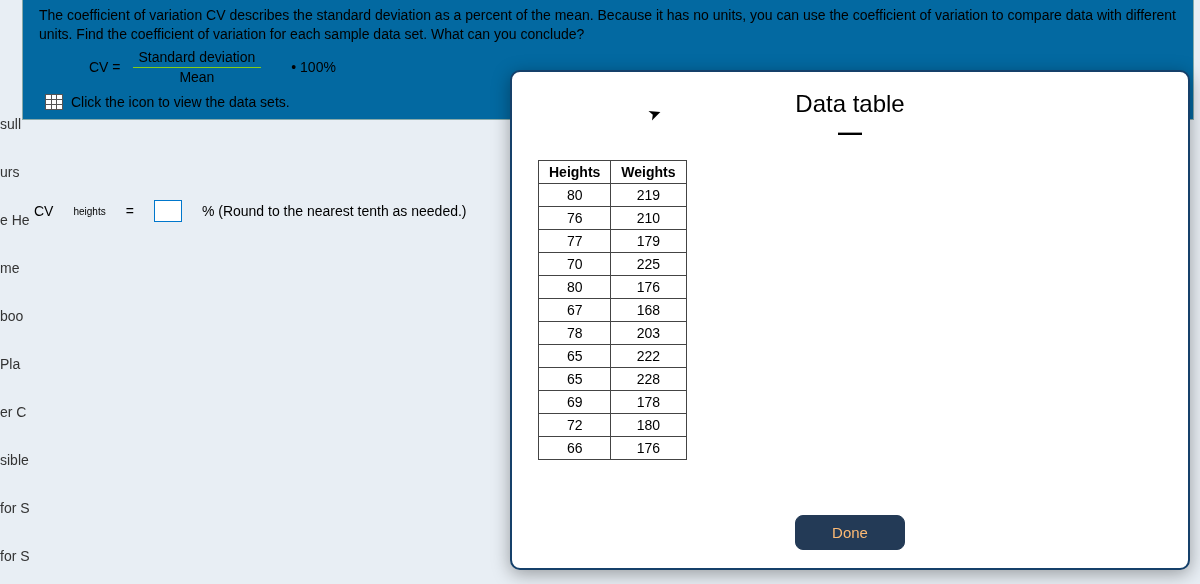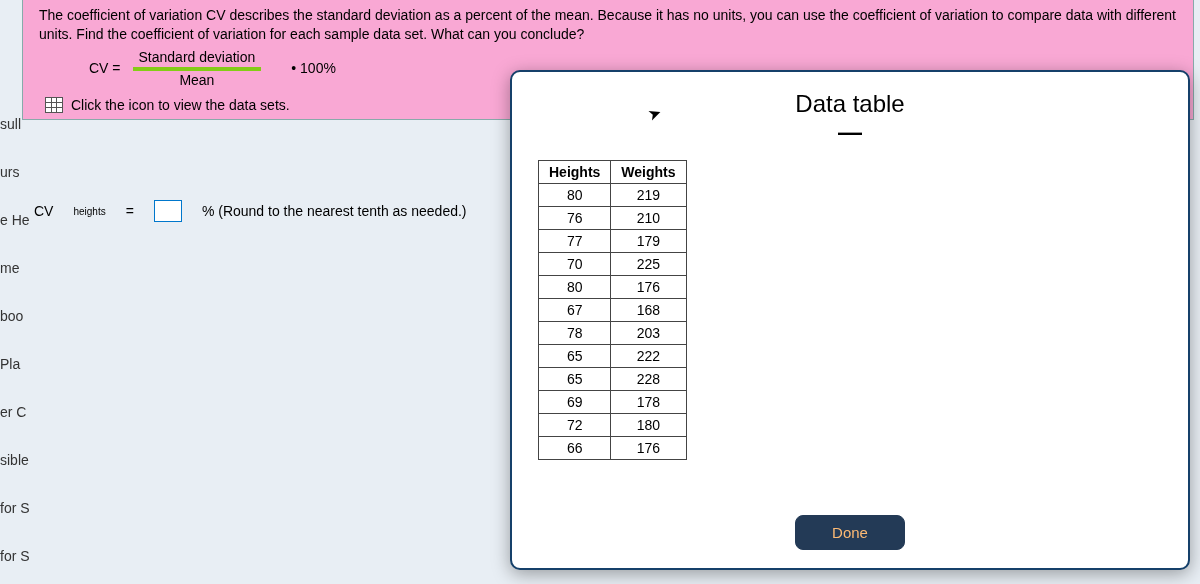--- a/index.html
+++ b/index.html
@@ -22,21 +22,21 @@
     line-height: 48px;
     padding-top: 100px;
   }
   .sidebar-fragments span { display:block; white-space:nowrap; overflow:hidden; }
   .question-panel {
     position: absolute;
     left: 22px;
     top: 0;
     right: 6px;
     height: 120px;
-    background: #f9a8d4;
+    background: #0369a1;
     border: 1px solid #8aa;
     border-top: none;
     border-top-left-radius: 0;
     border-bottom-left-radius: 0;
     padding: 6px 10px 6px 16px;
     font-size: 14px;
     line-height: 1.35;
   }
   .question-text { margin-bottom: 4px; }
   .formula {
@@ -45,21 +45,21 @@
     margin-left: 50px;
     font-size: 14px;
   }
   .formula .lhs { margin-right: 6px; }
   .formula .frac {
     display: inline-flex;
     flex-direction: column;
     align-items: center;
     margin: 0 6px;
   }
-  .formula .frac .top { border-bottom: 4px solid #84cc16; padding: 0 6px; }
+  .formula .frac .top { border-bottom: 1px solid #84cc16; padding: 0 6px; }
   .formula .frac .bot { padding: 0 6px; }
   .formula .rhs { margin-left: 24px; }
   .click-icon-row {
     margin-top: 6px;
     margin-left: 6px;
     display: flex;
     align-items: center;
     gap: 8px;
     font-size: 14px;
   }

